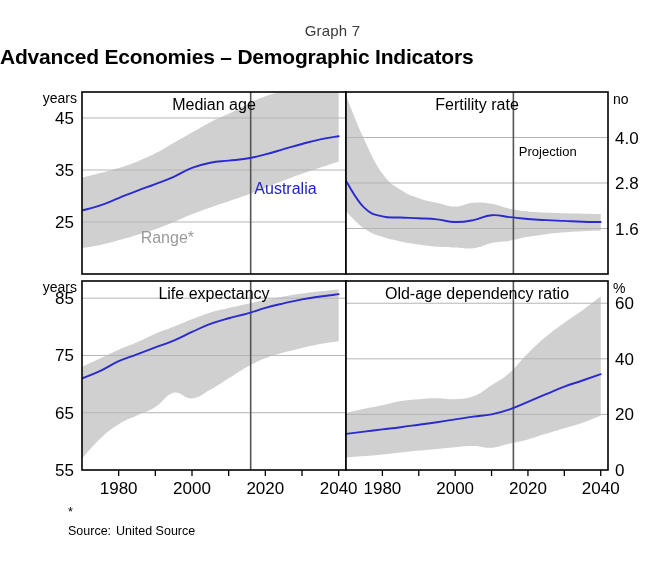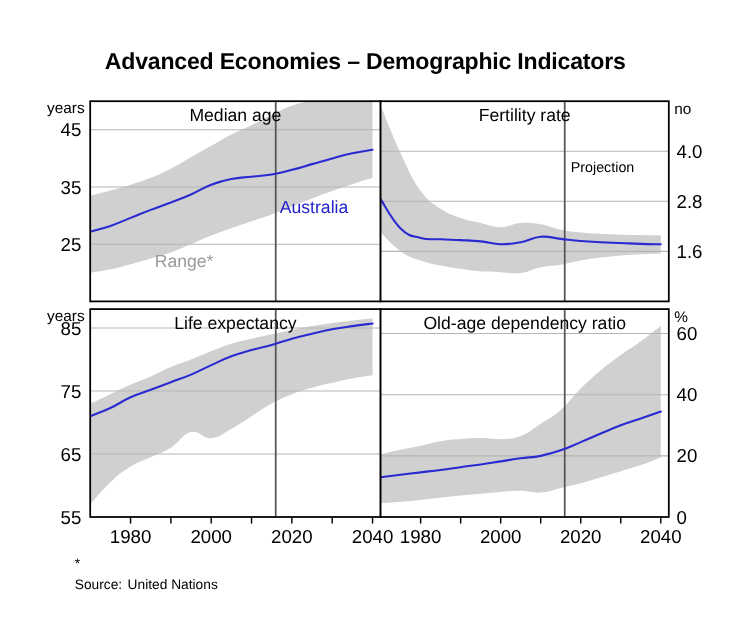--- a/index.html
+++ b/index.html
@@ -29,21 +29,21 @@
     font-size: 15px;
     color: #3a3a3a;
     font-family: "Liberation Sans", sans-serif;
     letter-spacing: 0.2px;
   }
   .graph-title {
     position: absolute;
     top: 45px;
     left: 0;
     width: 664px;
-    text-align: center;
+    text-align: left;
     font-size: 21px;
     font-weight: bold;
     color: #000;
     font-family: "Liberation Sans", sans-serif;
     letter-spacing: -0.2px;
   }
   svg.chart {
     position: absolute;
     top: 0;
     left: 0;
@@ -104,20 +104,21 @@
   .src-label {
     width: 48px;
     flex: 0 0 48px;
   }
 </style>
 </head>
 <body>
 
 <div id="root">
 
+  <div class="graph-number">Graph 7</div>
   <div class="graph-title">Advanced Economies – Demographic Indicators</div>
 
   <svg class="chart" id="chart-svg" width="665" height="500">
       <g>
         <defs>
           <clipPath id="clip-median-age">
             <rect x="82" y="92" width="264" height="182"></rect>
           </clipPath>
         </defs>
         <rect x="82" y="92" width="264" height="182" fill="#ffffff"></rect>
@@ -232,17 +233,17 @@
         <text x="518.8472222222222" y="156.45833333333331" text-anchor="start" class="projection-label">Projection</text>
       </g>
     </svg>
 
   <div class="footnotes">
     <div class="fn-row">
       <span class="fn-marker">*</span>
     </div>
     <div class="src-row">
       <span class="src-label">Source:</span>
-      <span class="fn-text">United Nations</span>
+      <span class="fn-text">United Source</span>
     </div>
   </div>
 
 </div>
 
 </body></html>

